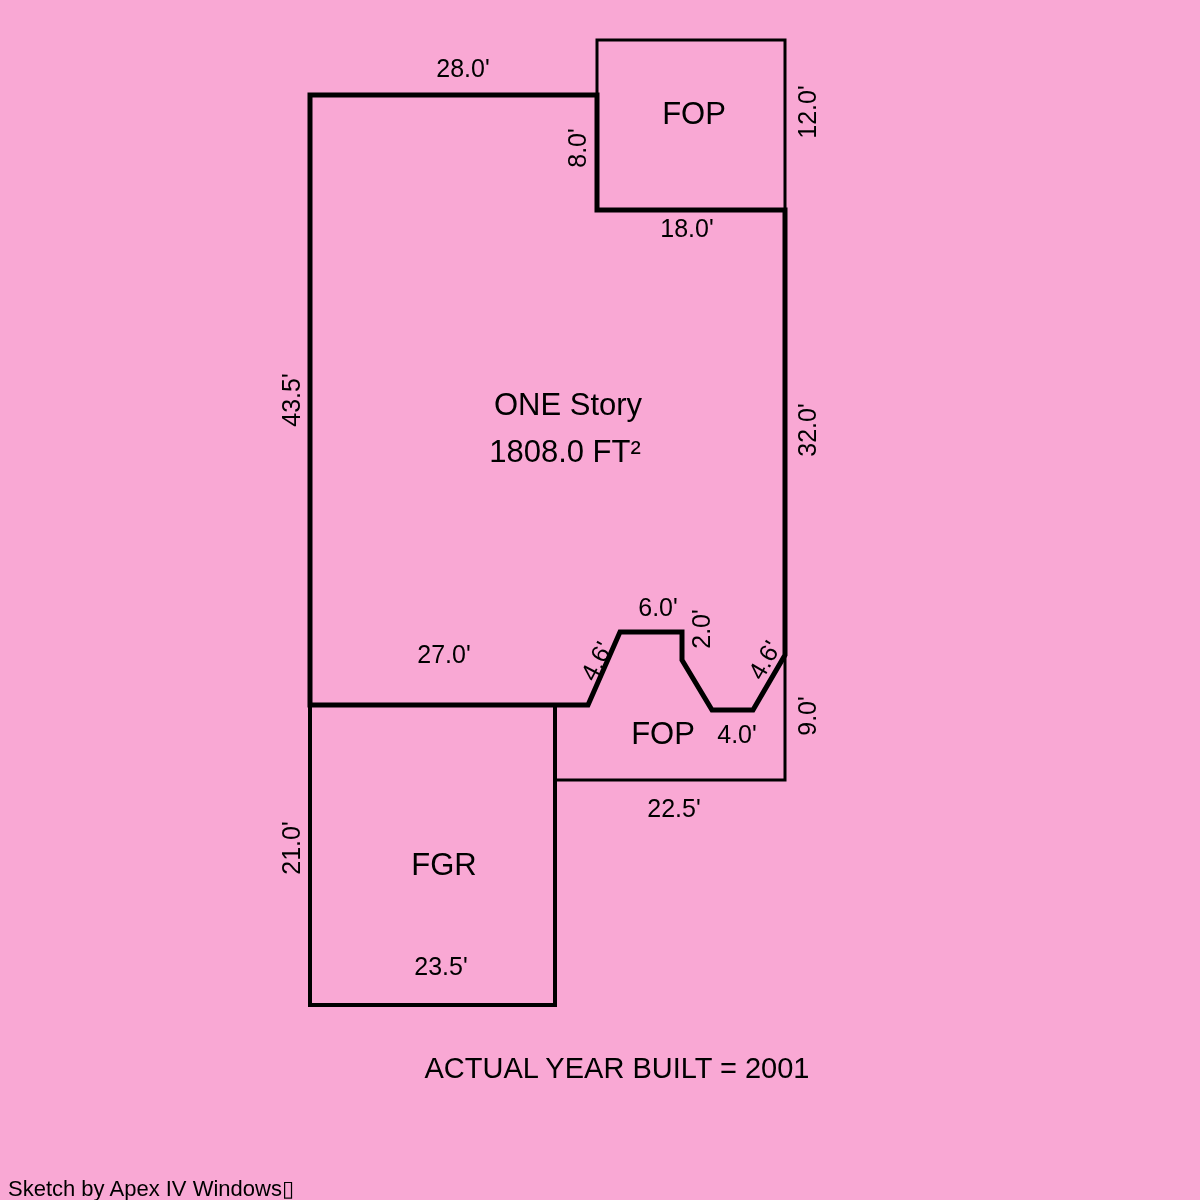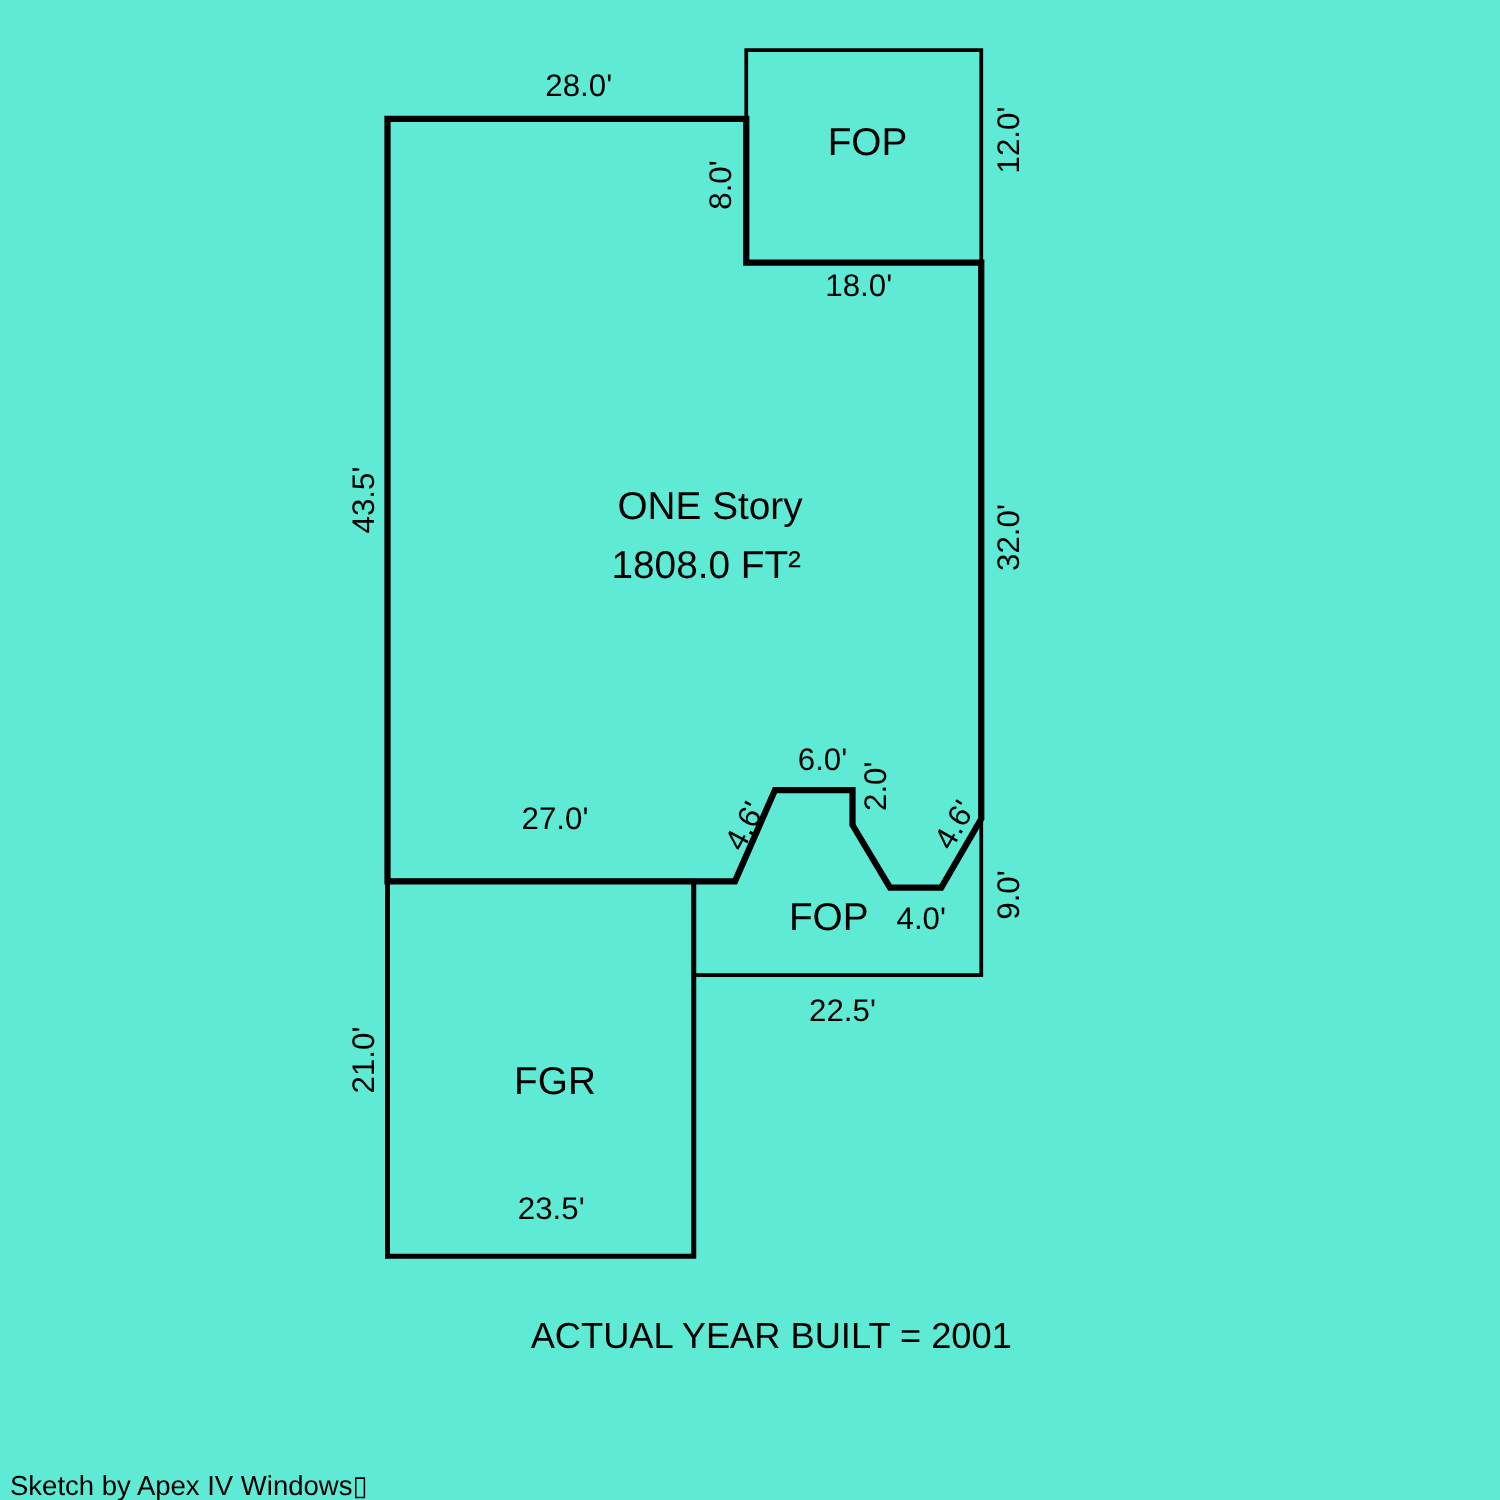--- a/index.html
+++ b/index.html
@@ -7,21 +7,21 @@
     padding: 0;
     background: #ffffff;
     width: 1200px;
     height: 1200px;
     font-family: "Liberation Sans", sans-serif;
   }
   .sketch-wrap {
     position: relative;
     width: 1200px;
     height: 1200px;
-    background: #5eead4;
+    background: #f9a8d4;
     overflow: hidden;
   }
   svg text {
     fill: #000000;
     font-family: "Liberation Sans", sans-serif;
   }
   .dim-label { font-size: 25px; }
   .area-label { font-size: 31px; }
   .year-label { font-size: 29px; }
   .credit-label { font-size: 22px; }

